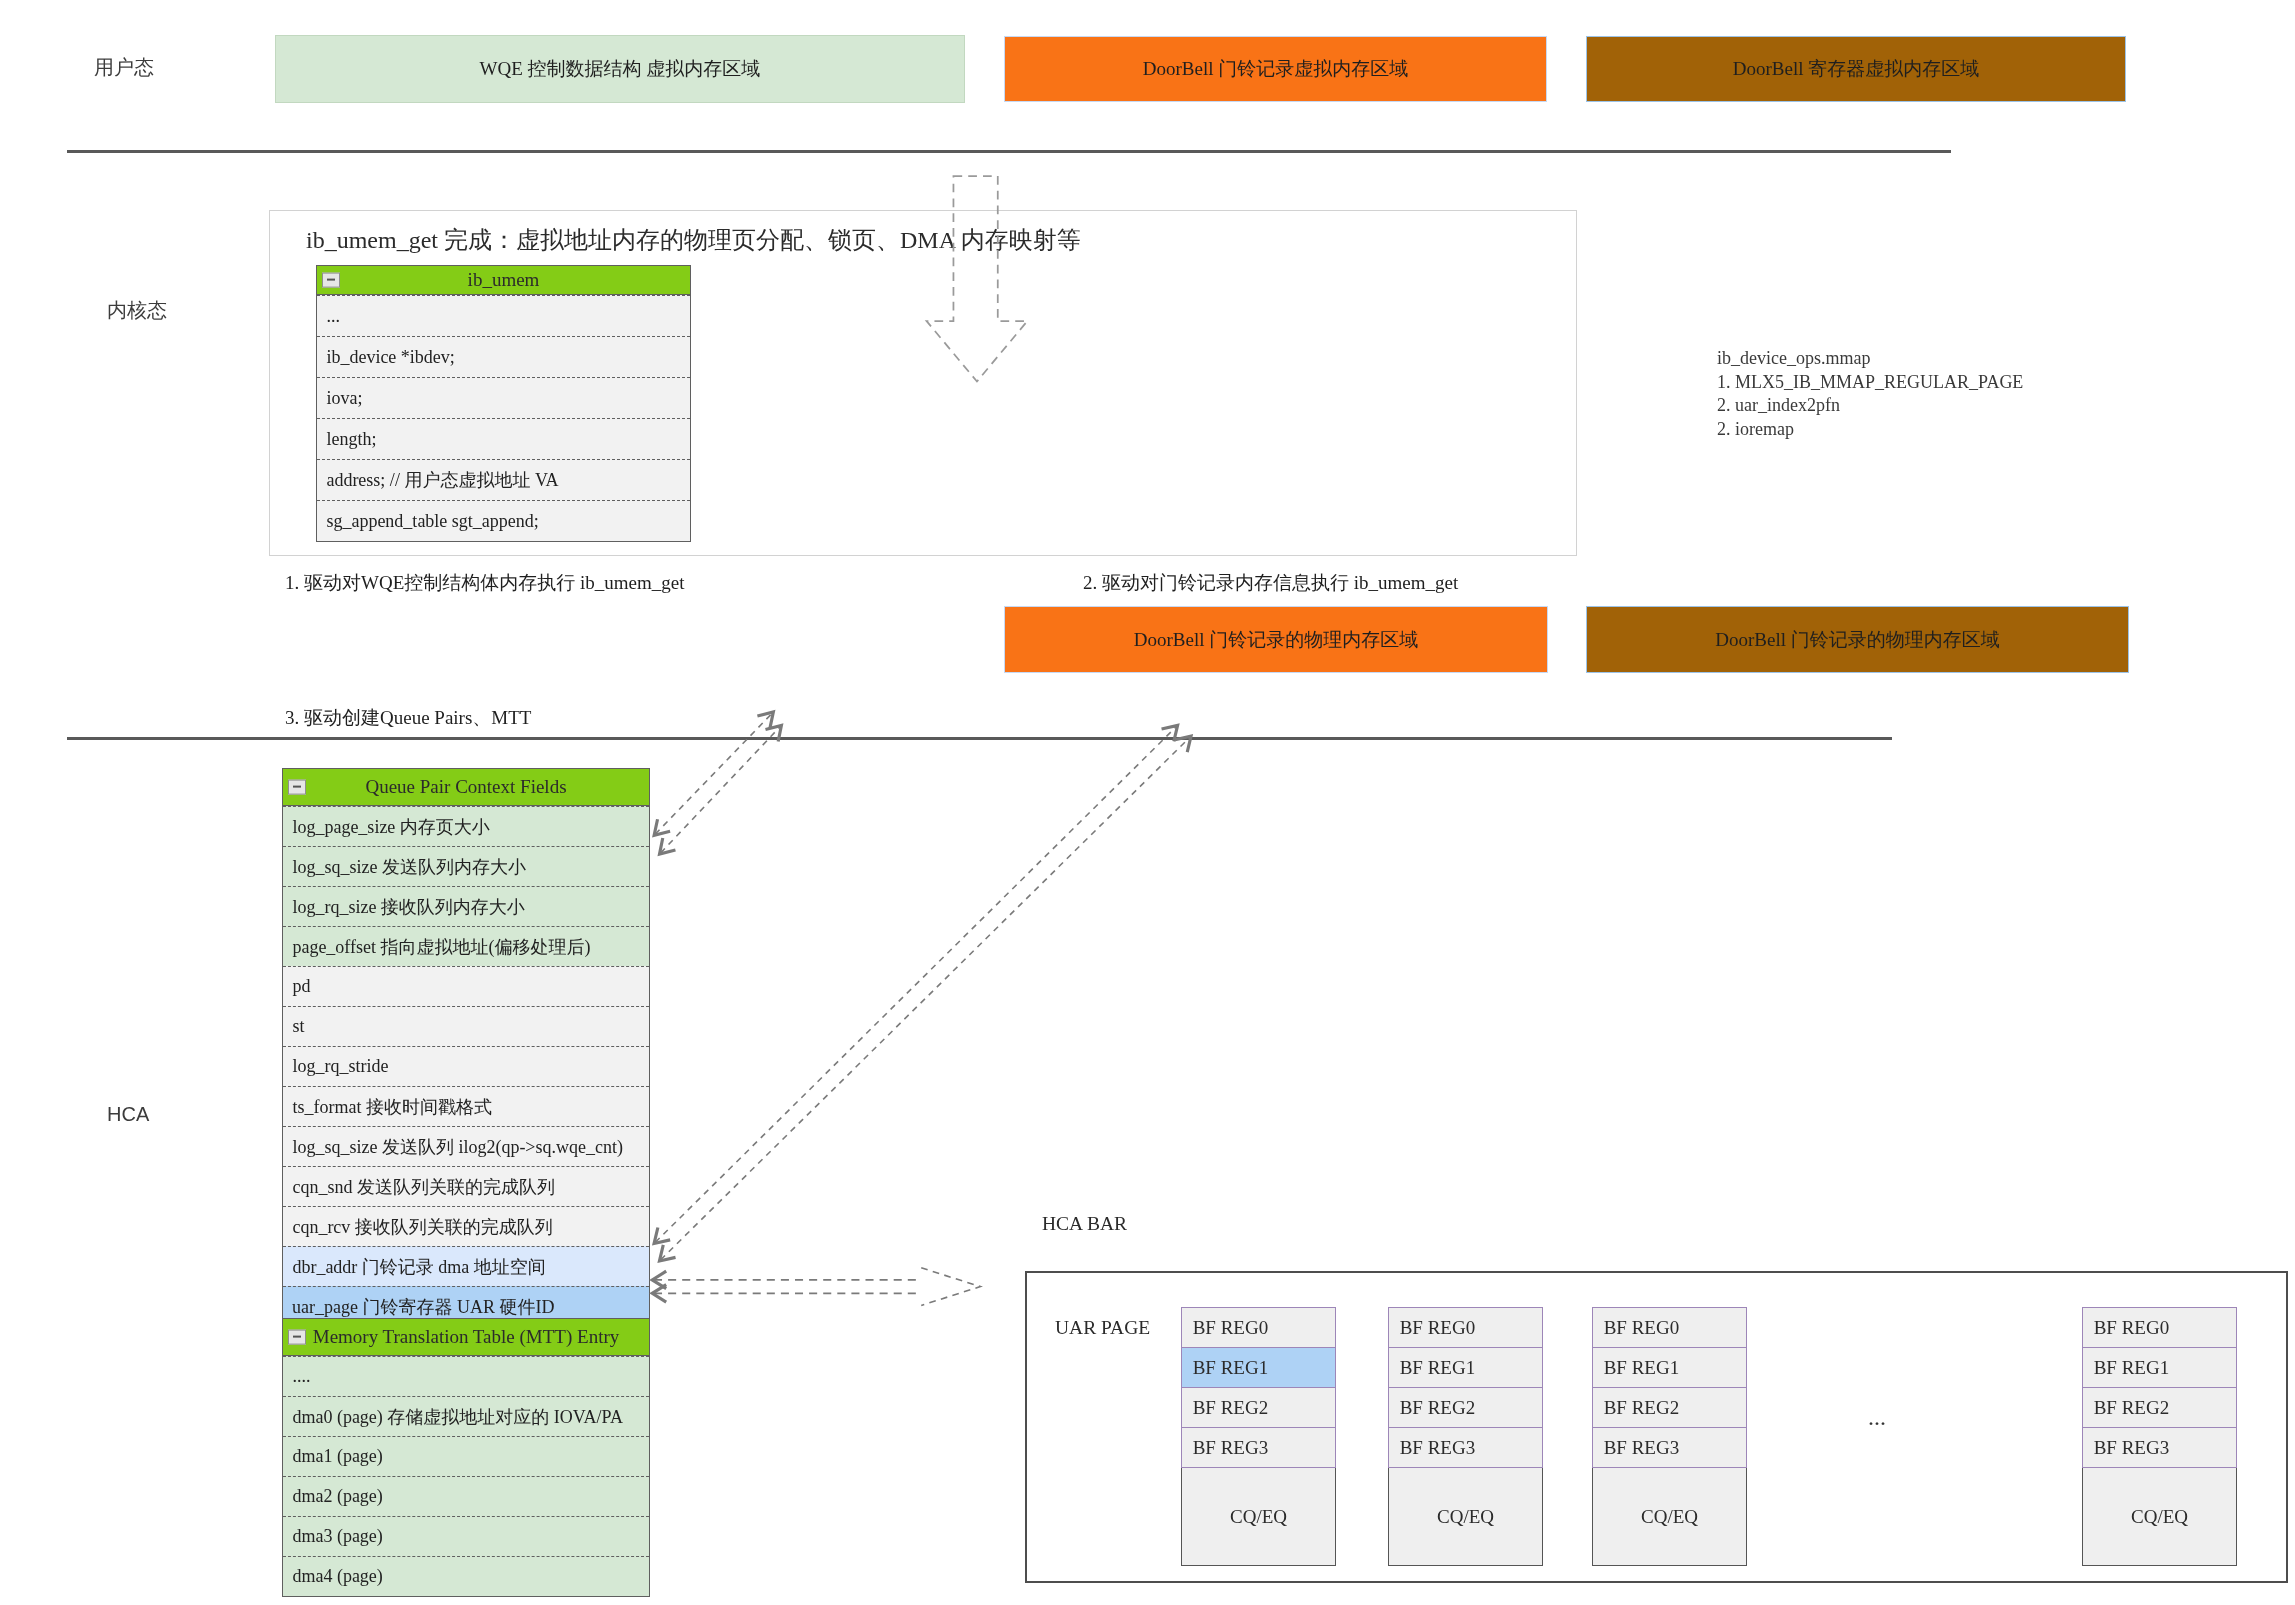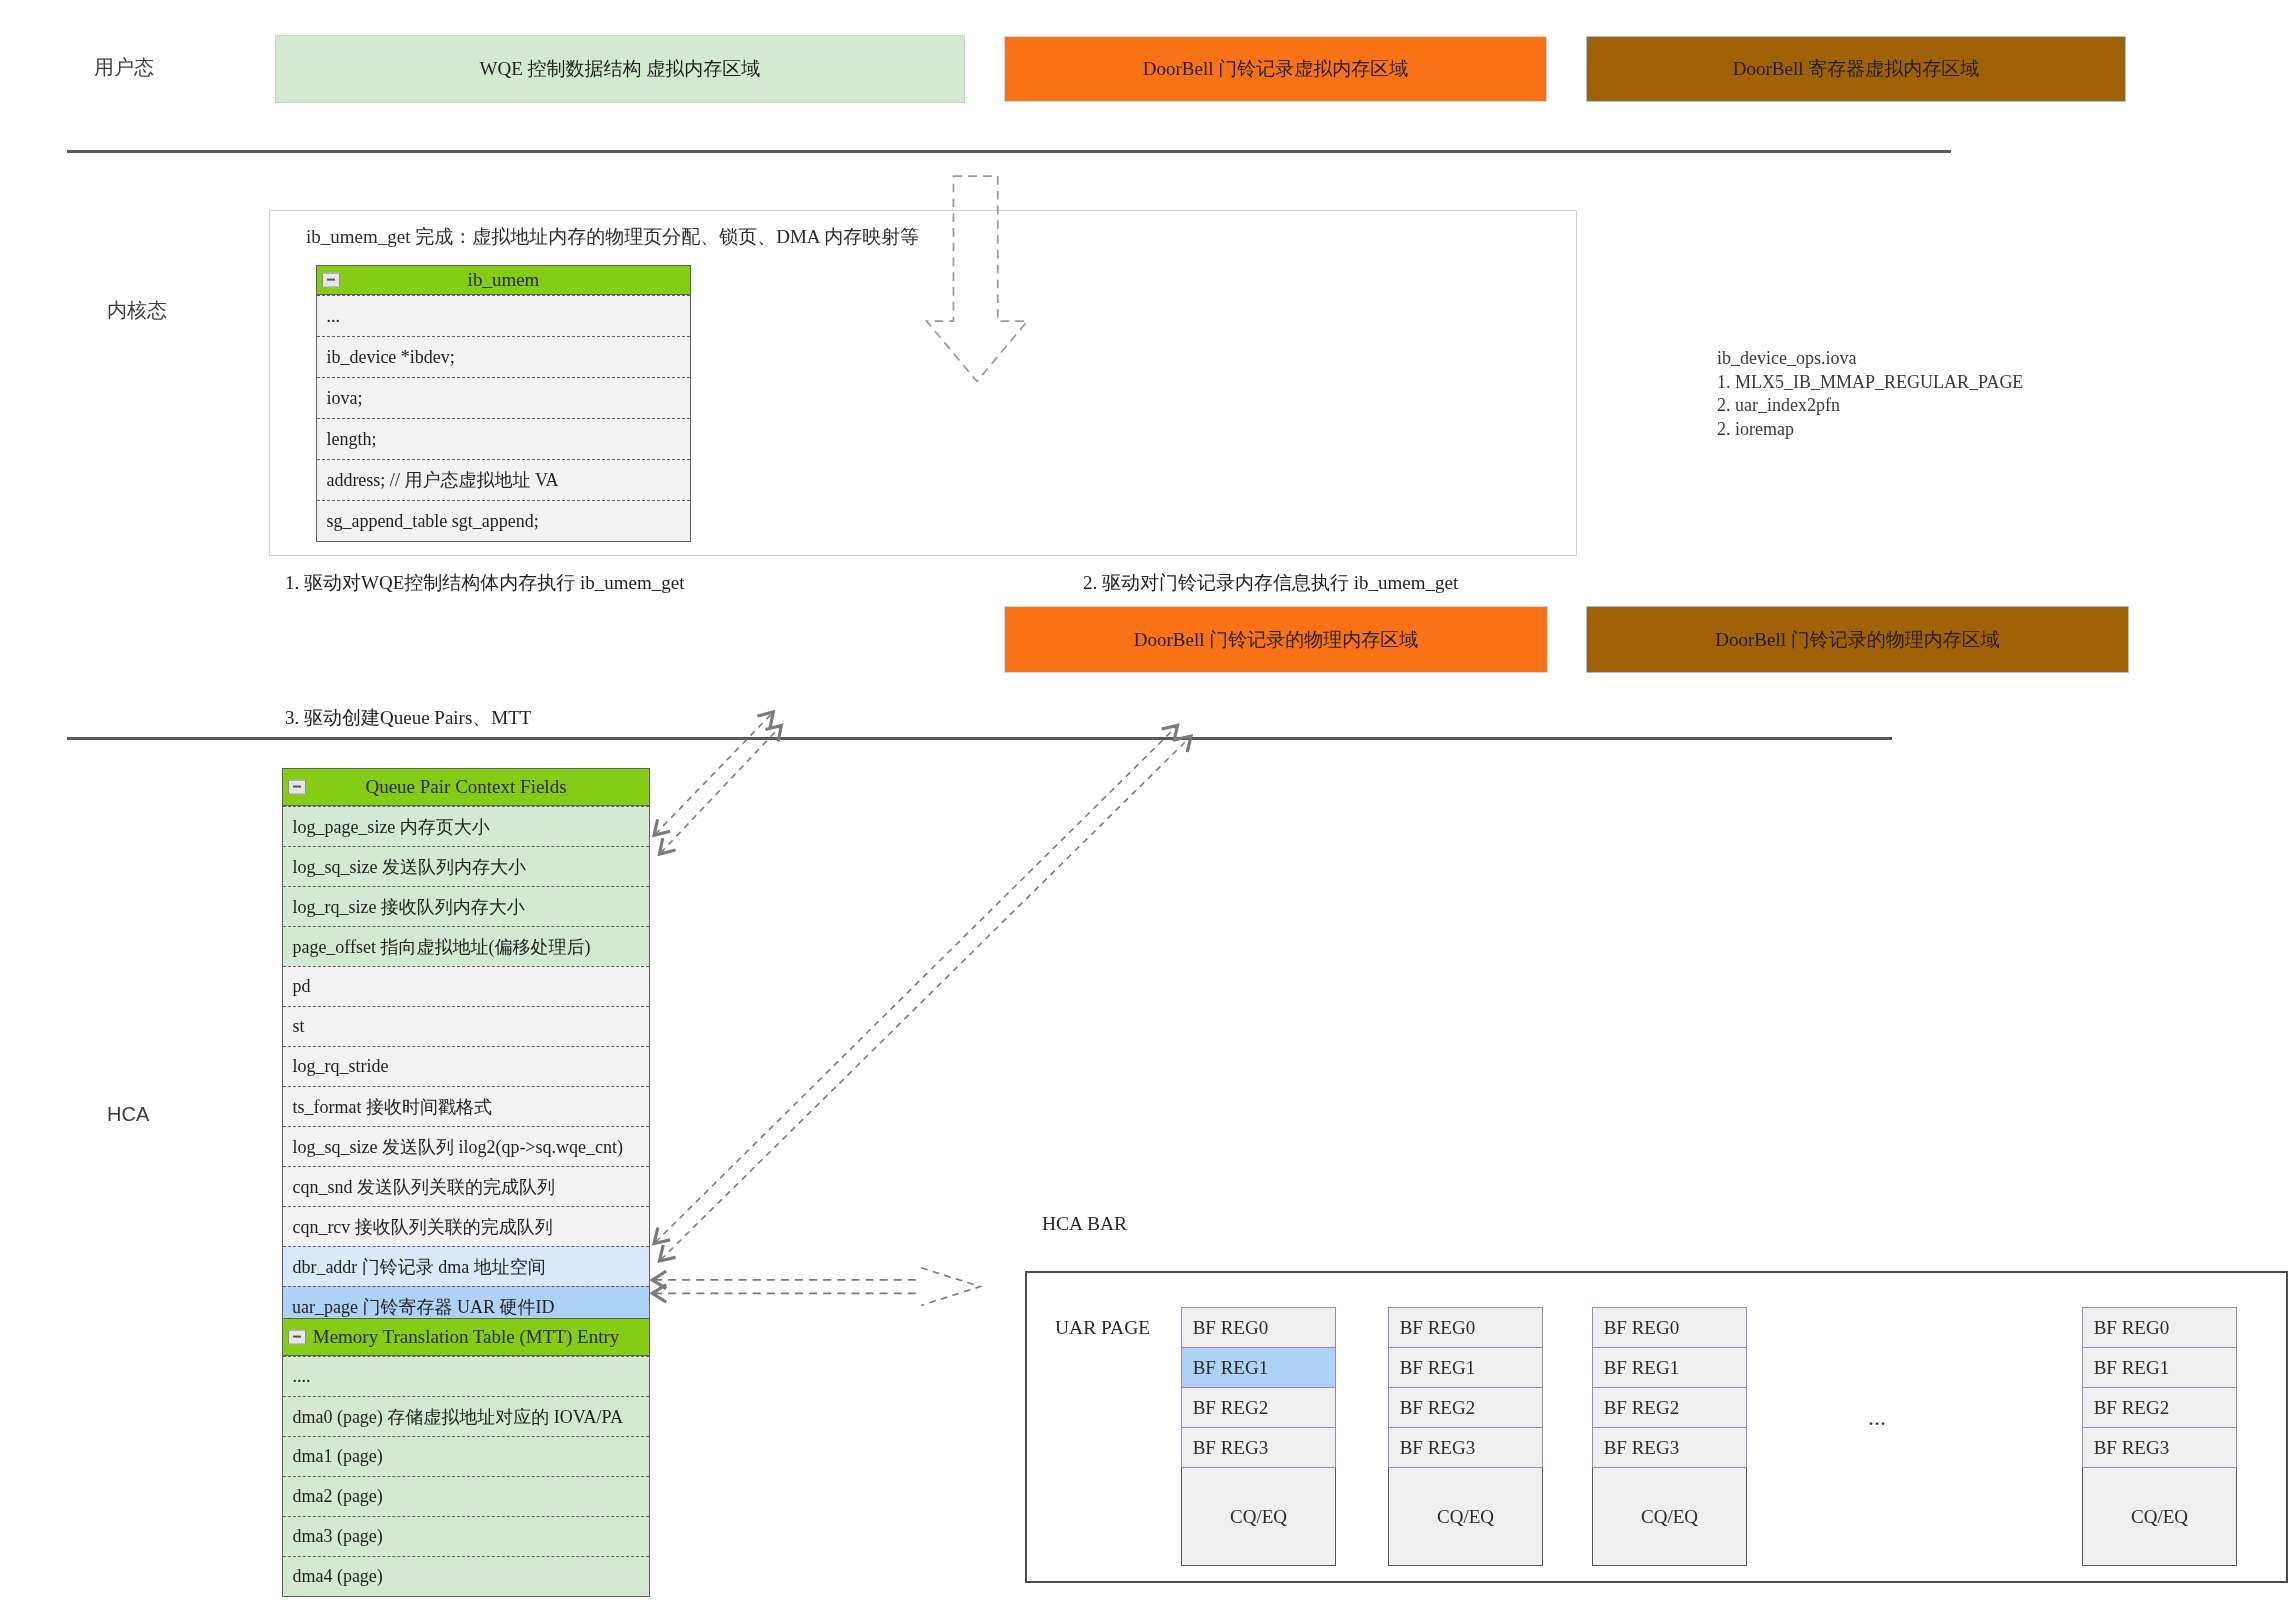--- a/index.html
+++ b/index.html
@@ -10,21 +10,21 @@
   
   .membox{position:absolute;display:flex;align-items:center;justify-content:center;
           font-size:19px;color:#1f1f1f;}
   .membox.green{background:#d5e8d4;border:0.7px solid #c2d8c0;}
   .membox.lblue{background:#f97316;border:0.7px solid #c6d9f4;}
   .membox.blue{background:#a16207;border:0.7px solid #9cc3e8;}
   
   .divider{position:absolute;height:3.4px;background:#595959;}
   
   .kcontainer{position:absolute;border:1.3px solid #d2d2d2;background:#ffffff;}
-  .note{position:absolute;font-size:19px;color:#2b2b2b;white-space:nowrap;}
+  .note{position:absolute;font-size:24px;color:#2b2b2b;white-space:nowrap;}
   .mmap{position:absolute;font-size:18px;line-height:23.5px;color:#3a3a3a;}
   .mmap .mline{white-space:nowrap;}
   .caption{position:absolute;font-size:19px;color:#1f1f1f;white-space:nowrap;}
   
   .dtable{position:absolute;border:1.3px solid #5f5f5f;background:#f2f2f2;box-sizing:border-box;}
   .thead{position:relative;display:flex;align-items:center;justify-content:center;
          border-bottom:1.3px solid #5f5f5f;background:#84cc16;font-size:19px;color:#2b2b2b;}
   .collapse{position:absolute;left:5.4px;top:50%;transform:translateY(-50%);width:17.5px;height:14.8px;
             border:1.3px solid #8f8f8f;background:#e6e6e6;display:flex;align-items:center;justify-content:center;box-sizing:border-box;}
   .collapse .minus{width:8px;height:2px;background:#555;}
@@ -81,21 +81,21 @@
         <div class="trow">...</div>
         <div class="trow">ib_device *ibdev;</div>
         <div class="trow">iova;</div>
         <div class="trow">length;</div>
         <div class="trow">address; // 用户态虚拟地址 VA</div>
         <div class="trow">sg_append_table sgt_append;</div>
       </div>
   </div>
 
   <div class="mmap" style="left:1717px;top:347px;">
-      <div class="mline">ib_device_ops.iova</div>
+      <div class="mline">ib_device_ops.mmap</div>
       <div class="mline">1. MLX5_IB_MMAP_REGULAR_PAGE</div>
       <div class="mline">2. uar_index2pfn</div>
       <div class="mline">2. ioremap</div>
     </div>
 
   <div class="caption" style="left:285px;top:570px;">1. 驱动对WQE控制结构体内存执行 ib_umem_get</div>
   <div class="caption" style="left:1083px;top:570px;">2. 驱动对门铃记录内存信息执行 ib_umem_get</div>
 
   <div class="membox lblue" style="left:1004px;top:606px;width:542px;height:65px;">DoorBell 门铃记录的物理内存区域</div>
   <div class="membox blue" style="left:1586px;top:606px;width:541px;height:65px;">DoorBell 门铃记录的物理内存区域</div>

